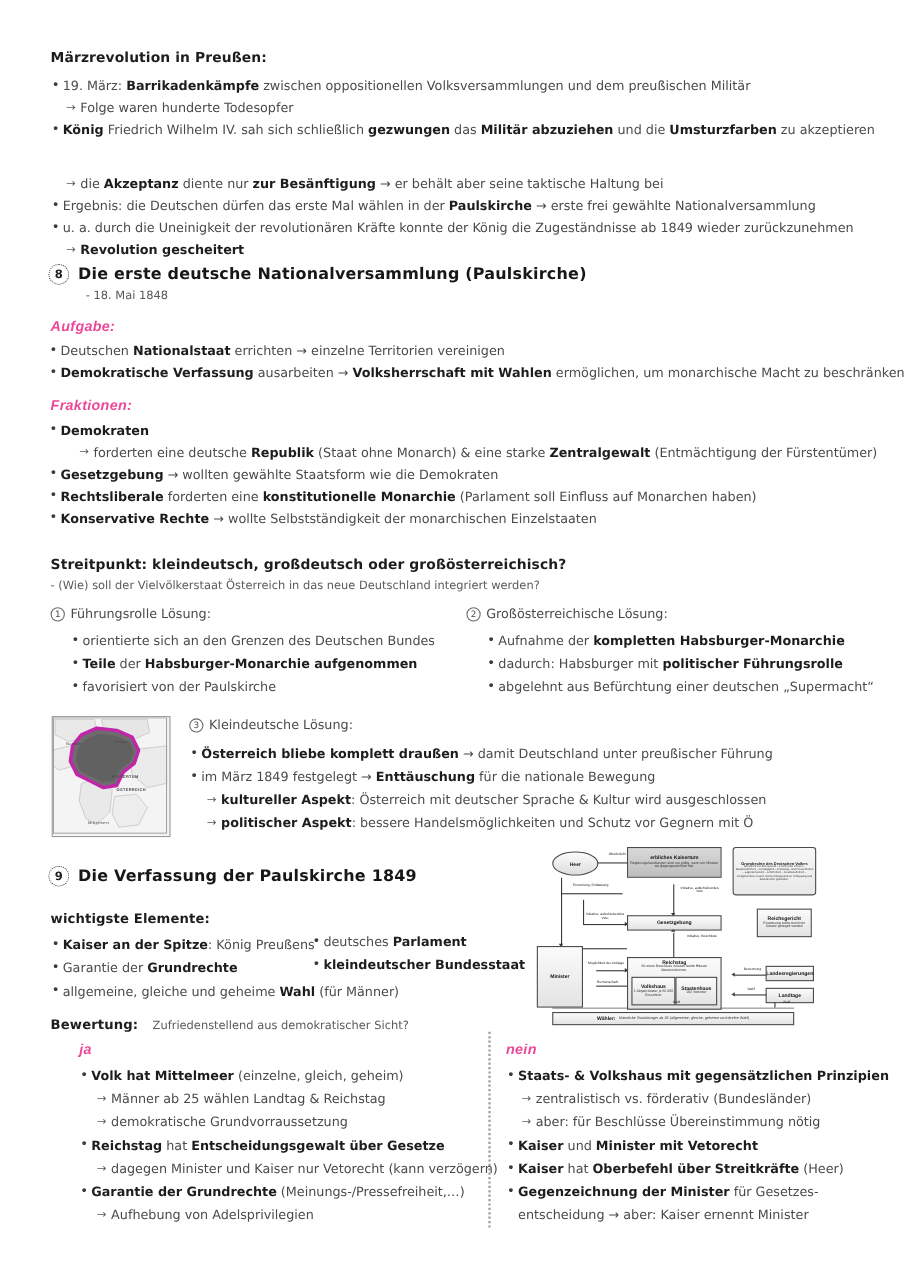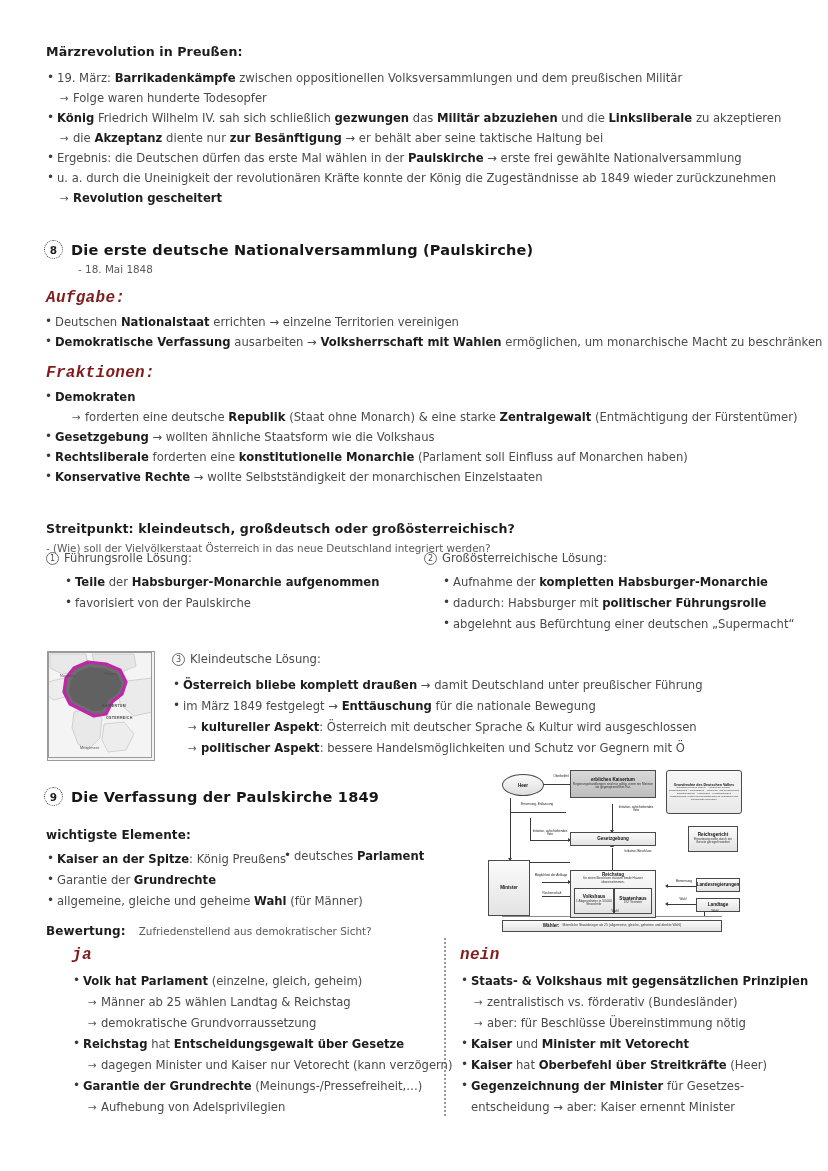--- a/index.html
+++ b/index.html
@@ -37,23 +37,23 @@
     width:19px;height:19px;border-radius:50%;
     border:1.6px dotted #3a3a3a;
     display:flex;align-items:center;justify-content:center;
     font-size:10.5px;font-weight:bold;color:#1d1d1d;
     flex:0 0 auto;box-sizing:border-box;
   }
   .head-text{font-size:14.5px;font-weight:bold;color:#171717;letter-spacing:.2px;}
 
   
   .script{
-    font-family:Liberation Mono, monospace;
+    font-family:Liberation Sans, sans-serif;
     font-style:italic;font-weight:bold;
-    font-size:16px;color:#7f1d1d;letter-spacing:.3px;
+    font-size:13px;color:#ec4899;letter-spacing:.3px;
   }
 
   .small-circle-num{
     display:inline-flex;width:13px;height:13px;border-radius:50%;
     border:1px solid #6a6a6a;align-items:center;justify-content:center;
     font-size:8px;color:#4a4a4a;vertical-align:middle;margin-right:5px;
     box-sizing:border-box;
   }
 
   
@@ -115,22 +115,22 @@
 </head>
 <body>
 
 <div class="page">
 
   <div class="abs" style="left:46px;top:44px;">
     <div class="sec-title">Märzrevolution in Preußen:</div>
     <div id="top-lines" style="margin-top:9px;">
         <div class="line bullet" style="line-height: 20px;"><span class="n">19. März: </span><span class="b">Barrikadenkämpfe</span><span class="n"> zwischen oppositionellen Volksversammlungen und dem preußischen Militär</span></div>
         <div class="line arrow" style="margin-left: 14px; line-height: 20px;"><span class="n">Folge waren hunderte Todesopfer</span></div>
-        <div class="line bullet" style="line-height: 20px;"><span class="b">König</span><span class="n"> Friedrich Wilhelm IV. sah sich schließlich </span><span class="b">gezwungen</span><span class="n"> das </span><span class="b">Militär abzuziehen</span><span class="n"> und die </span><span class="b">Linksliberale</span><span class="n"> zu akzeptieren</span></div>
-        <div class="line arrow" style="margin-left: 14px; line-height: 20px;"><span class="n">die </span><span class="b">Akzeptanz</span><span class="n"> diente nur </span><span class="b">zur Besänftigung</span><span class="n"> → er behält aber seine taktische Haltung bei</span></div>
+        <div class="line bullet" style="line-height: 20px;"><span class="b">König</span><span class="n"> Friedrich Wilhelm IV. sah sich schließlich </span><span class="b">gezwungen</span><span class="n"> das </span><span class="b">Militär abzuziehen</span><span class="n"> und die </span><span class="b">Umsturzfarben</span><span class="n"> zu akzeptieren</span></div>
+        <div class="line arrow" style="margin-left: 14px; line-height: 20px; margin-top: 29px;"><span class="n">die </span><span class="b">Akzeptanz</span><span class="n"> diente nur </span><span class="b">zur Besänftigung</span><span class="n"> → er behält aber seine taktische Haltung bei</span></div>
         <div class="line bullet" style="line-height: 20px;"><span class="n">Ergebnis: die Deutschen dürfen das erste Mal wählen in der </span><span class="b">Paulskirche</span><span class="n"> → erste frei gewählte Nationalversammlung</span></div>
         <div class="line bullet" style="line-height: 20px;"><span class="n">u. a. durch die Uneinigkeit der revolutionären Kräfte konnte der König die Zugeständnisse ab 1849 wieder zurückzunehmen</span></div>
         <div class="line arrow" style="margin-left: 14px; line-height: 20px;"><span class="b">Revolution gescheitert</span></div>
       </div>
   </div>
 
   <div class="abs" style="left:44px;top:240px;">
     <div class="head-row">
       <div class="num-circle">8</div>
       <div class="head-text">Die erste deutsche Nationalversammlung (Paulskirche)</div>
@@ -140,36 +140,37 @@
     <div class="script" style="margin-top:12px;margin-left:2px;">Aufgabe:</div>
     <div id="aufgabe-lines" style="margin-top:5px;">
         <div class="line bullet" style="line-height: 20px;"><span class="n">Deutschen </span><span class="b">Nationalstaat</span><span class="n"> errichten → einzelne Territorien vereinigen</span></div>
         <div class="line bullet" style="line-height: 20px;"><span class="b">Demokratische Verfassung</span><span class="n"> ausarbeiten → </span><span class="b">Volksherrschaft mit Wahlen</span><span class="n"> ermöglichen, um monarchische Macht zu beschränken</span></div>
       </div>
 
     <div class="script" style="margin-top:12px;margin-left:2px;">Fraktionen:</div>
     <div id="fraktionen-lines" style="margin-top:5px;">
         <div class="line bullet" style="line-height: 20px;"><span class="b">Demokraten</span></div>
         <div class="line arrow" style="margin-left: 28px; line-height: 20px;"><span class="n">forderten eine deutsche </span><span class="b">Republik</span><span class="n"> (Staat ohne Monarch) &amp; eine starke </span><span class="b">Zentralgewalt</span><span class="n"> (Entmächtigung der Fürstentümer)</span></div>
-        <div class="line bullet" style="line-height: 20px;"><span class="b">Gesetzgebung</span><span class="n"> → wollten ähnliche Staatsform wie die Volkshaus</span></div>
+        <div class="line bullet" style="line-height: 20px;"><span class="b">Gesetzgebung</span><span class="n"> → wollten gewählte Staatsform wie die Demokraten</span></div>
         <div class="line bullet" style="line-height: 20px;"><span class="b">Rechtsliberale</span><span class="n"> forderten eine </span><span class="b">konstitutionelle Monarchie</span><span class="n"> (Parlament soll Einfluss auf Monarchen haben)</span></div>
         <div class="line bullet" style="line-height: 20px;"><span class="b">Konservative Rechte</span><span class="n"> → wollte Selbstständigkeit der monarchischen Einzelstaaten</span></div>
       </div>
   </div>
 
-  <div class="abs" style="left:46px;top:521px;">
+  <div class="abs" style="left:46px;top:505px;">
     <div class="sec-title">Streitpunkt: kleindeutsch, großdeutsch oder großösterreichisch?</div>
     <div class="line small" style="margin-top:5px;color:#5a5a5a;">- (Wie) soll der Vielvölkerstaat Österreich in das neue Deutschland integriert werden?</div>
   </div>
 
   <div class="abs" style="left:46px;top:551px;width:380px;">
     <div class="line" style="color:#4a4a4a;">
       <span class="small-circle-num">1</span><span>Führungsrolle Lösung:</span>
     </div>
     <div id="opt1-items" style="margin-top:6px;margin-left:18px;">
+        <div class="line bullet" style="line-height: 21px;"><span class="n">orientierte sich an den Grenzen des Deutschen Bundes</span></div>
         <div class="line bullet" style="line-height: 21px;"><span class="b">Teile</span><span class="n"> der </span><span class="b">Habsburger-Monarchie aufgenommen</span></div>
         <div class="line bullet" style="line-height: 21px;"><span class="n">favorisiert von der Paulskirche</span></div>
       </div>
   </div>
 
   <div class="abs" style="left:424px;top:551px;width:390px;">
     <div class="line" style="color:#4a4a4a;">
       <span class="small-circle-num">2</span><span>Großösterreichische Lösung:</span>
     </div>
     <div id="opt2-items" style="margin-top:6px;margin-left:18px;">
@@ -228,34 +229,35 @@
     <div class="sec-title" style="font-size:12px;">wichtigste Elemente:</div>
     <div id="el-left" style="margin-top:7px;">
         <div class="line bullet" style="line-height: 21px;"><span class="b">Kaiser an der Spitze</span><span class="n">: König Preußens</span></div>
         <div class="line bullet" style="line-height: 21px;"><span class="n">Garantie der </span><span class="b">Grundrechte</span></div>
         <div class="line bullet" style="line-height: 21px;"><span class="n">allgemeine, gleiche und geheime </span><span class="b">Wahl</span><span class="n"> (für Männer)</span></div>
       </div>
   </div>
   <div class="abs" style="left:283px;top:846px;">
     <div id="el-right">
         <div class="line bullet" style="line-height: 21px;"><span class="n">deutsches </span><span class="b">Parlament</span></div>
+        <div class="line bullet" style="line-height: 21px;"><span class="b">kleindeutscher Bundesstaat</span></div>
       </div>
   </div>
 
   <div class="abs" style="left:46px;top:920px;">
     <span class="sec-title" style="font-size:12px;">Bewertung:</span>
     <span class="line small" style="margin-left:8px;color:#5a5a5a;">Zufriedenstellend aus demokratischer Sicht?</span>
   </div>
 
   <div class="vdiv"></div>
 
   <div class="abs" style="left:72px;top:946px;width:370px;">
     <div class="script">ja</div>
     <div id="ja-items" style="margin-top:7px;">
-        <div class="line bullet" style="line-height: 21px;"><span class="b">Volk hat Parlament</span><span class="n"> (einzelne, gleich, geheim)</span></div>
+        <div class="line bullet" style="line-height: 21px;"><span class="b">Volk hat Mittelmeer</span><span class="n"> (einzelne, gleich, geheim)</span></div>
         <div class="line arrow" style="margin-left: 16px; line-height: 21px;"><span class="n">Männer ab 25 wählen Landtag &amp; Reichstag</span></div>
         <div class="line arrow" style="margin-left: 16px; line-height: 21px;"><span class="n">demokratische Grundvorraussetzung</span></div>
         <div class="line bullet" style="line-height: 21px;"><span class="b">Reichstag</span><span class="n"> hat </span><span class="b">Entscheidungsgewalt über Gesetze</span></div>
         <div class="line arrow" style="margin-left: 16px; line-height: 21px;"><span class="n">dagegen Minister und Kaiser nur Vetorecht (kann verzögern)</span></div>
         <div class="line bullet" style="line-height: 21px;"><span class="b">Garantie der Grundrechte</span><span class="n"> (Meinungs-/Pressefreiheit,…)</span></div>
         <div class="line arrow" style="margin-left: 16px; line-height: 21px;"><span class="n">Aufhebung von Adelsprivilegien</span></div>
       </div>
   </div>
 
   <div class="abs" style="left:460px;top:946px;width:360px;">

